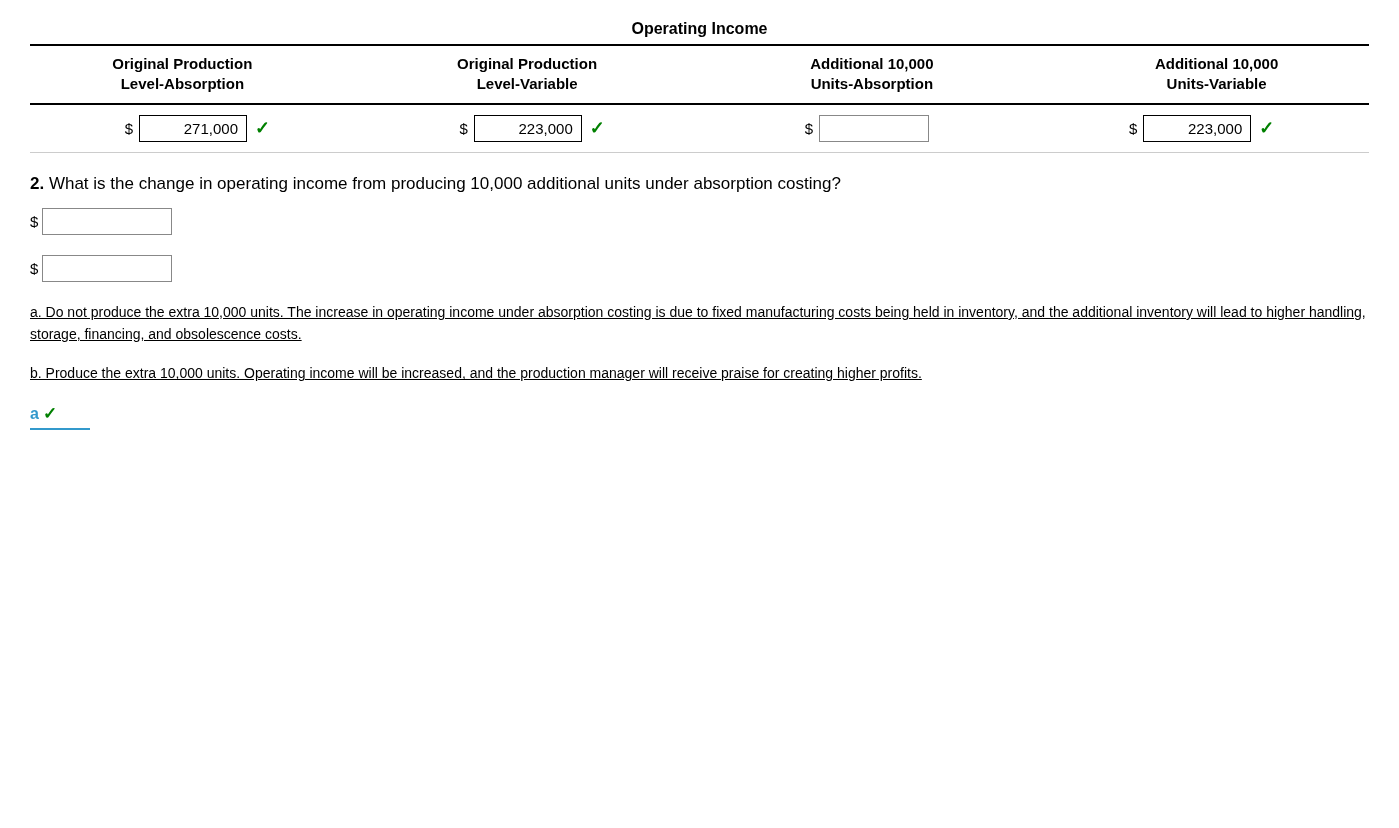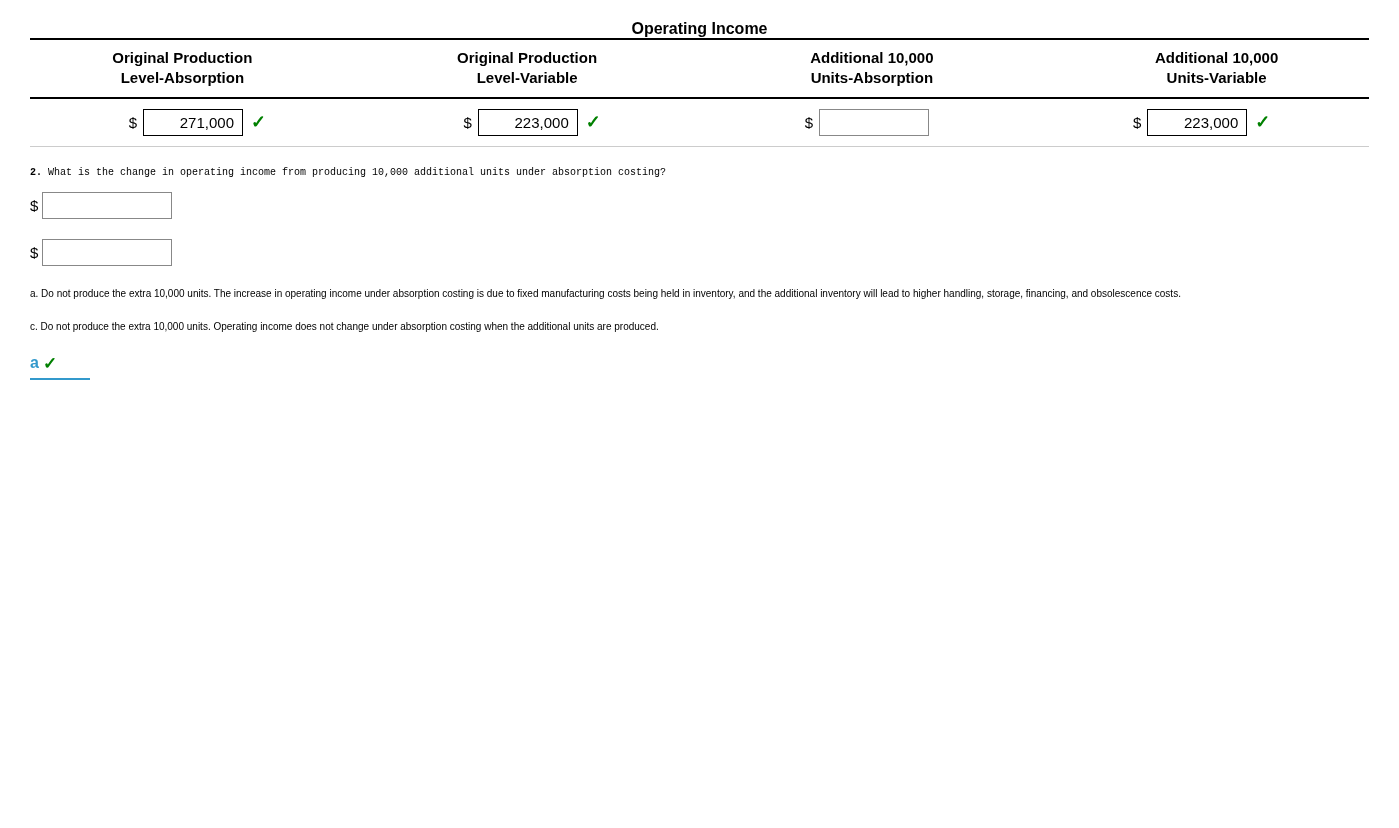--- a/index.html
+++ b/index.html
@@ -15,20 +15,21 @@
 
     .table-section {
       width: 100%;
       margin-bottom: 18px;
     }
 
     .table-title {
       text-align: center;
       font-weight: bold;
       font-size: 16px;
+      padding-bottom: 6px;
       border-bottom: 2px solid #000;
       margin-bottom: 0;
     }
 
     .col-headers {
       display: grid;
       grid-template-columns: 1fr 1fr 1fr 1fr;
       border-bottom: 2px solid #000;
       padding: 8px 0 8px 0;
       gap: 40px;
@@ -59,21 +60,21 @@
 
     .dollar-sign {
       font-size: 15px;
       margin-right: 2px;
     }
 
     .input-field {
       border: 1px solid #000;
       padding: 4px 8px;
       font-size: 15px;
-      width: 100px;
+      width: 108px;
       text-align: right;
       outline: none;
     }
 
     .input-field-blank {
       border: 1px solid #888;
       padding: 4px 8px;
       font-size: 15px;
       width: 110px;
       text-align: right;
@@ -85,24 +86,23 @@
       font-size: 18px;
       font-weight: bold;
       margin-left: 4px;
     }
 
     .question-section {
       margin: 18px 0 10px 0;
     }
 
     .question-text {
-      font-size: 10px;
+      font-size: 17px;
       line-height: 1.5;
       margin-bottom: 12px;
-      font-family: Liberation Mono, monospace;
     }
 
     .question-number {
       font-weight: bold;
     }
 
     .answer-input-row {
       display: flex;
       align-items: center;
       gap: 4px;
@@ -116,23 +116,24 @@
     .answer-input {
       border: 1px solid #888;
       padding: 4px 8px;
       font-size: 15px;
       width: 130px;
       text-align: right;
       outline: none;
     }
 
     .option-text {
-      font-size: 10px;
+      font-size: 14px;
       line-height: 1.55;
       margin-bottom: 18px;
+      text-decoration: underline;
     }
 
     .answer-line {
       display: flex;
       align-items: center;
       gap: 4px;
       margin-top: 10px;
       border-bottom: 2px solid #3399cc;
       padding-bottom: 4px;
       width: 60px;
@@ -211,19 +212,19 @@
 <div class="question-section">
   <div class="answer-input-row">
     <span class="answer-dollar">$</span>
     <input class="answer-input" type="text" value="" style="">
   </div>
 </div>
 
 <div class="question-section">
 
   <div class="option-text">a. Do not produce the extra 10,000 units. The increase in operating income under absorption costing is due to fixed manufacturing costs being held in inventory, and the additional inventory will lead to higher handling, storage, financing, and obsolescence costs.</div>
-  <div class="option-text">c. Do not produce the extra 10,000 units. Operating income does not change under absorption costing when the additional units are produced.</div>
+  <div class="option-text">b. Produce the extra 10,000 units. Operating income will be increased, and the production manager will receive praise for creating higher profits.</div>
 
   <div class="answer-line">
     <span class="answer-letter">a</span>
     <span class="answer-check">✓</span>
   </div>
 </div>
 
 </body></html>

